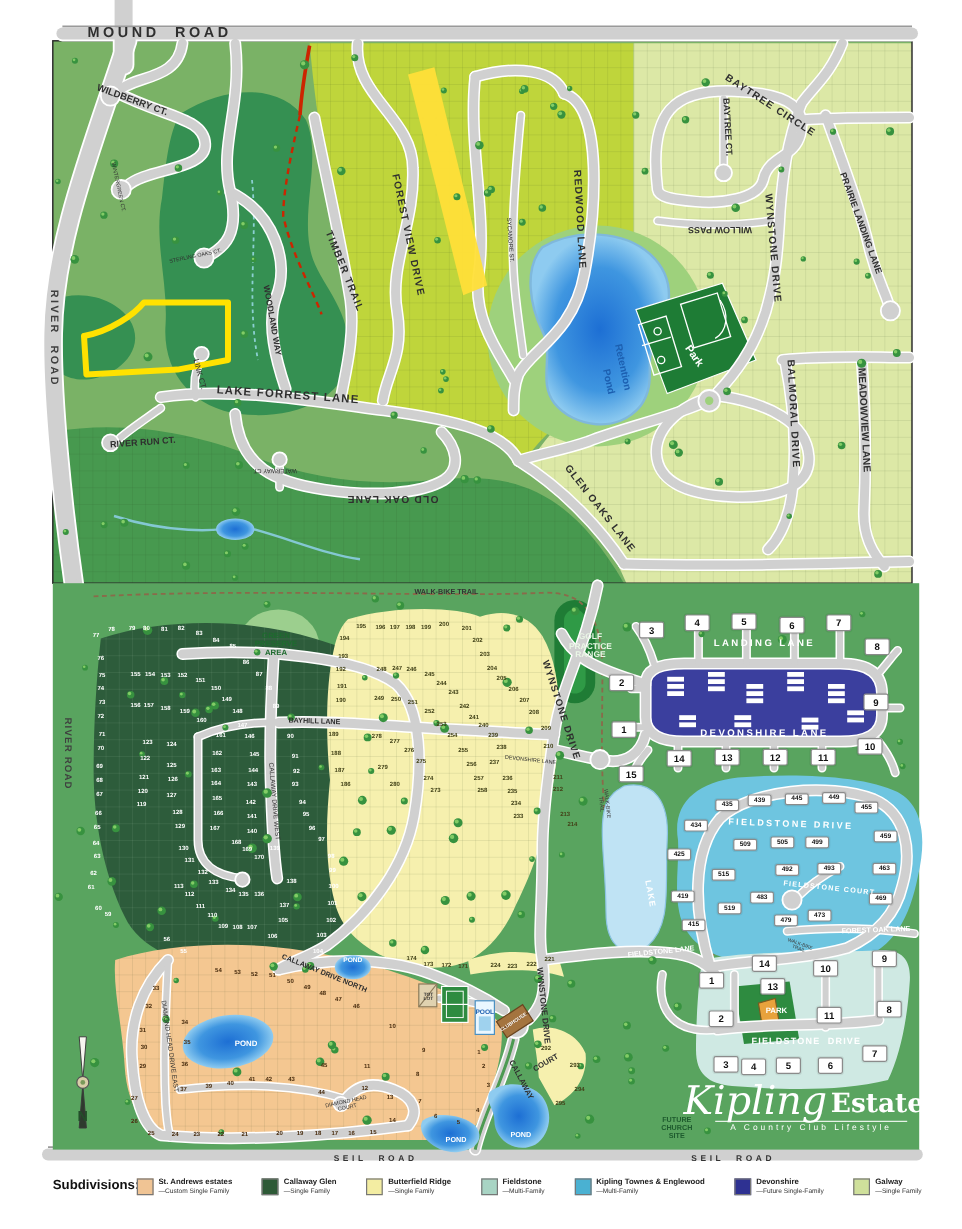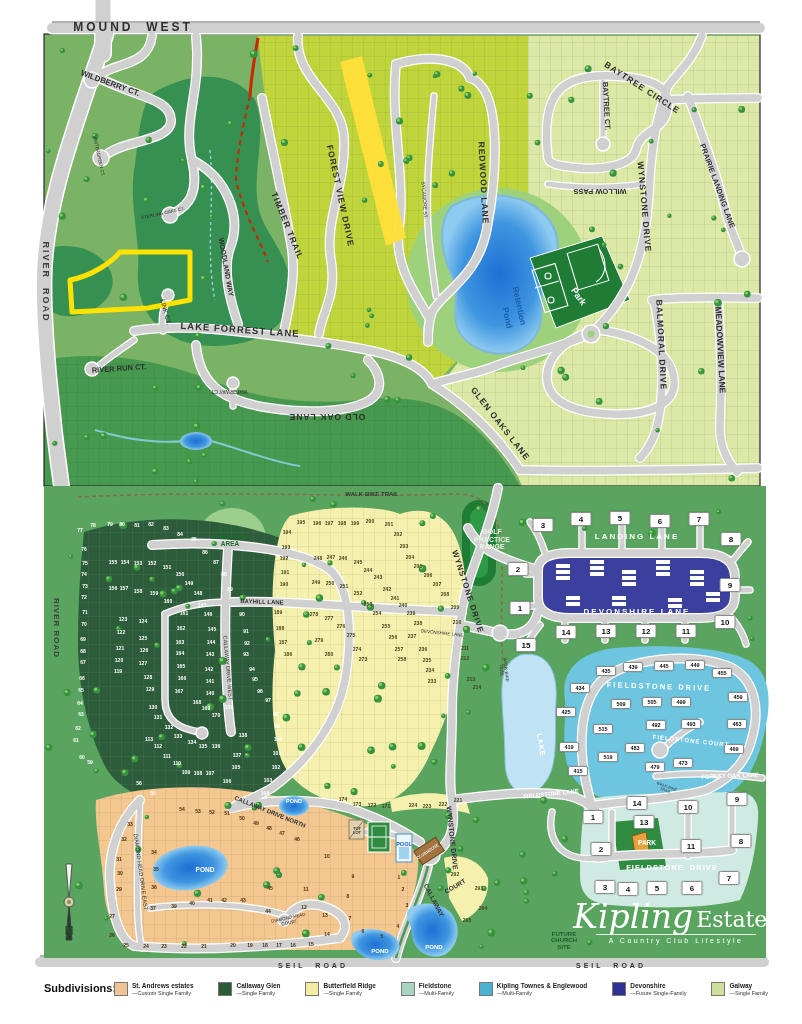--- a/index.html
+++ b/index.html
@@ -10,21 +10,21 @@
   .lbl{position:absolute;white-space:pre;line-height:1.08;text-align:center;transform-origin:center;}
   .lot{position:absolute;font-size:5px;font-weight:bold;transform:translate(-50%,-50%);}
   .chip{position:absolute;background:#fff;border:1px solid #8b8b8b;border-radius:2px;
         display:flex;align-items:center;justify-content:center;font-weight:bold;color:#111;
         transform:translate(-50%,-50%);box-shadow:0 0 0 1px rgba(0,0,0,.06);}
   .chip.dev,.chip.twn{width:19px;height:12px;font-size:8px;}
   .chip.fld{width:18px;height:8px;font-size:5.5px;}
   #logo{position:absolute;left:596px;top:902px;width:160px;z-index:3;color:#fff;text-align:center;}
   #logo .row{display:flex;align-items:flex-end;justify-content:center;}
   .lk{font-family:"DejaVu Serif",serif;font-style:italic;font-size:33px;line-height:.9;}
-  .le{font-family:"DejaVu Serif",serif;font-size:22px;margin-left:3px;line-height:1.1;}
+  .le{font-family:"DejaVu Serif",serif;font-size:22px;margin-left:3px;line-height:1.1;font-weight:bold;}
   .lt{font-size:7px;letter-spacing:2.5px;margin-top:2px;border-top:1px solid rgba(255,255,255,.85);padding-top:2px;white-space:nowrap;}
   #legend{position:absolute;left:44px;top:982px;width:724px;display:flex;align-items:flex-start;z-index:4;}
   #legend .ltitle{font-size:11px;font-weight:bold;color:#111;width:70px;flex:none;}
   #legend .items{flex:1;display:flex;justify-content:space-between;}
   .legitem{display:flex;gap:4px;align-items:flex-start;}
   .sw{width:12px;height:12px;border:1px solid #777;flex:none;}
   .legname{font-size:6.5px;font-weight:bold;color:#222;line-height:1.2;}
   .legtype{font-size:5.5px;color:#333;font-weight:normal;}
 </style>
 </head>
@@ -1125,21 +1125,21 @@
       <span class="lot" style="left: 413px; top: 805px; color: rgb(68, 68, 26);">224</span>
       <span class="lot" style="left: 427px; top: 806px; color: rgb(68, 68, 26);">223</span>
       <span class="lot" style="left: 443px; top: 804px; color: rgb(68, 68, 26);">222</span>
       <span class="lot" style="left: 458px; top: 800px; color: rgb(68, 68, 26);">221</span>
       <span class="lot" style="left: 455px; top: 874px; color: rgb(68, 68, 26);">292</span>
       <span class="lot" style="left: 479px; top: 888px; color: rgb(68, 68, 26);">293</span>
       <span class="lot" style="left: 483px; top: 908px; color: rgb(68, 68, 26);">294</span>
       <span class="lot" style="left: 467px; top: 920px; color: rgb(68, 68, 26);">295</span>
     </div>
 <div id="labels">
-      <div class="lbl" style="left: 133px; top: 27px; font-size: 12px; color: rgb(47, 47, 47); font-weight: bold; letter-spacing: 3px; transform: translate(-50%, -50%) rotate(0deg);">MOUND  WEST</div>
+      <div class="lbl" style="left: 133px; top: 27px; font-size: 12px; color: rgb(47, 47, 47); font-weight: bold; letter-spacing: 3px; transform: translate(-50%, -50%) rotate(0deg);">MOUND  ROAD</div>
       <div class="lbl" style="left: 45px; top: 282px; font-size: 9px; color: rgb(63, 63, 63); font-weight: bold; letter-spacing: 2px; transform: translate(-50%, -50%) rotate(90deg);">RIVER  ROAD</div>
       <div class="lbl" style="left: 110px; top: 84px; font-size: 8px; color: rgb(47, 47, 47); font-weight: bold; transform: translate(-50%, -50%) rotate(20deg);">WILDBERRY CT.</div>
       <div class="lbl" style="left: 98px; top: 156px; font-size: 4.5px; color: rgb(47, 47, 47); transform: translate(-50%, -50%) rotate(78deg);">WINTERGREEN CT.</div>
       <div class="lbl" style="left: 163px; top: 214px; font-size: 4.5px; color: rgb(47, 47, 47); transform: translate(-50%, -50%) rotate(-12deg);">STERLING OAKS CT.</div>
       <div class="lbl" style="left: 226px; top: 267px; font-size: 7px; color: rgb(47, 47, 47); font-weight: bold; transform: translate(-50%, -50%) rotate(80deg);">WOODLAND WAY</div>
       <div class="lbl" style="left: 340px; top: 196px; font-size: 8.5px; color: rgb(47, 47, 47); font-weight: bold; letter-spacing: 1px; transform: translate(-50%, -50%) rotate(78deg);">FOREST VIEW DRIVE</div>
       <div class="lbl" style="left: 287px; top: 226px; font-size: 8.5px; color: rgb(47, 47, 47); font-weight: bold; letter-spacing: 1px; transform: translate(-50%, -50%) rotate(68deg);">TIMBER TRAIL</div>
       <div class="lbl" style="left: 424px; top: 200px; font-size: 5px; color: rgb(47, 47, 47); transform: translate(-50%, -50%) rotate(86deg);">SYCAMORE ST.</div>
       <div class="lbl" style="left: 483px; top: 183px; font-size: 8.5px; color: rgb(47, 47, 47); font-weight: bold; letter-spacing: 1px; transform: translate(-50%, -50%) rotate(87deg);">REDWOOD LANE</div>
       <div class="lbl" style="left: 642px; top: 88px; font-size: 8.5px; color: rgb(47, 47, 47); font-weight: bold; letter-spacing: 1px; transform: translate(-50%, -50%) rotate(33deg);">BAYTREE CIRCLE</div>

